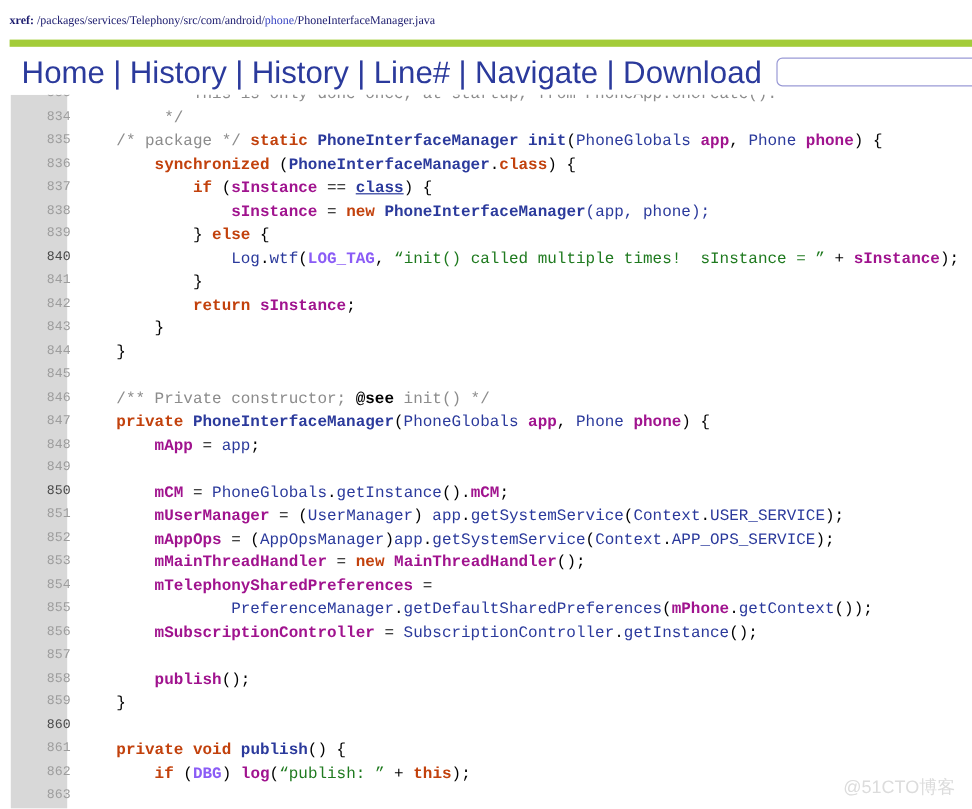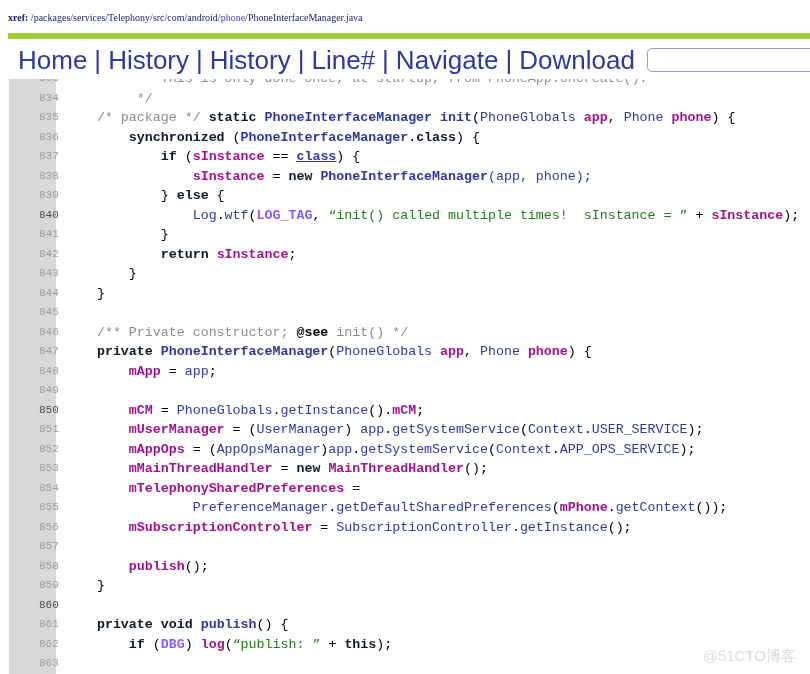--- a/index.html
+++ b/index.html
@@ -90,21 +90,21 @@
   }
   .lnum.major { color: #4a4a4a; font-weight: normal; }
   .ctext {
     padding-left: 9px;
     white-space: pre;
     overflow: visible;
     text-align: right;
   }
 
   
-  .t-kw   { color: #0f172a; font-weight: bold; }
+  .t-kw   { color: #c2410c; font-weight: bold; }
   .t-typeb{ color: #2b3a9c; font-weight: bold; }
   .t-id   { color: #2b3a9c; }
   .t-fld  { color: #a0138e; font-weight: bold; }
   .t-str  { color: #1f7a1f; }
   .t-cmt  { color: #8c8c8c; }
   .t-plain{ color: #000000; }
   .t-blk  { color: #000000; font-weight: bold; }
   .t-const{ color: #8b5cf6; font-weight: bold; }
   .t-und  { color: #2b3a9c; font-weight: bold; text-decoration: underline; }
 

